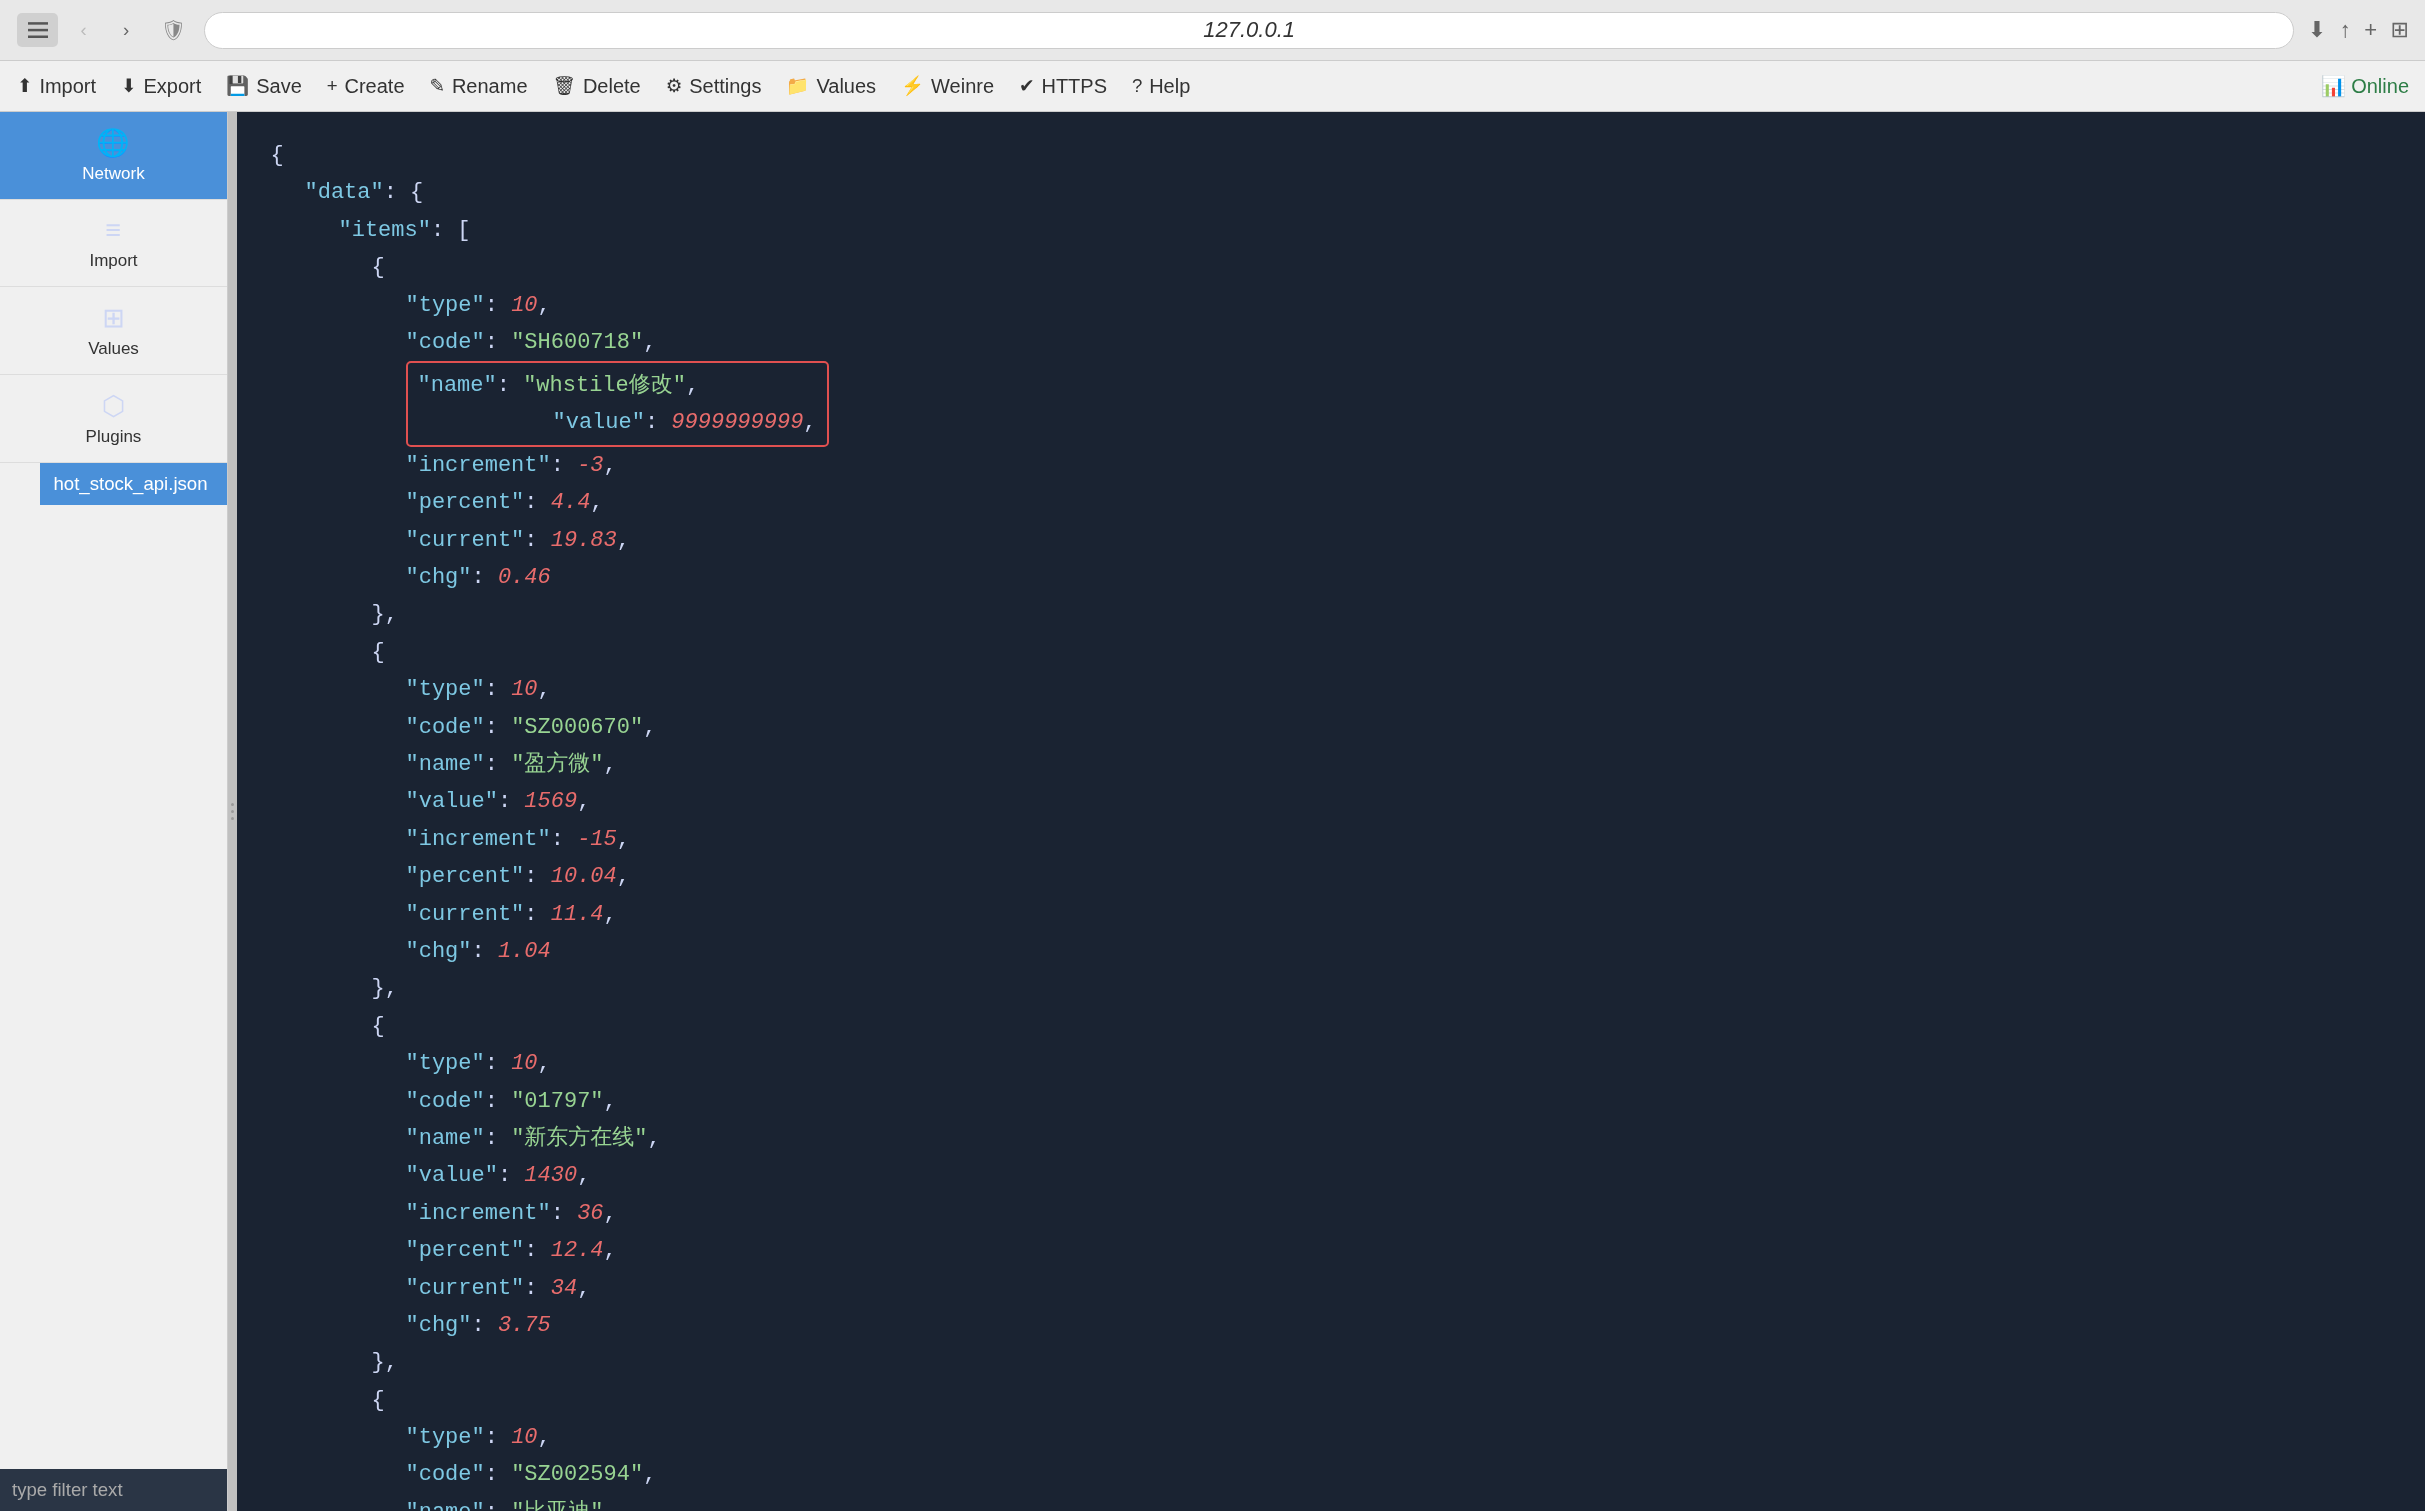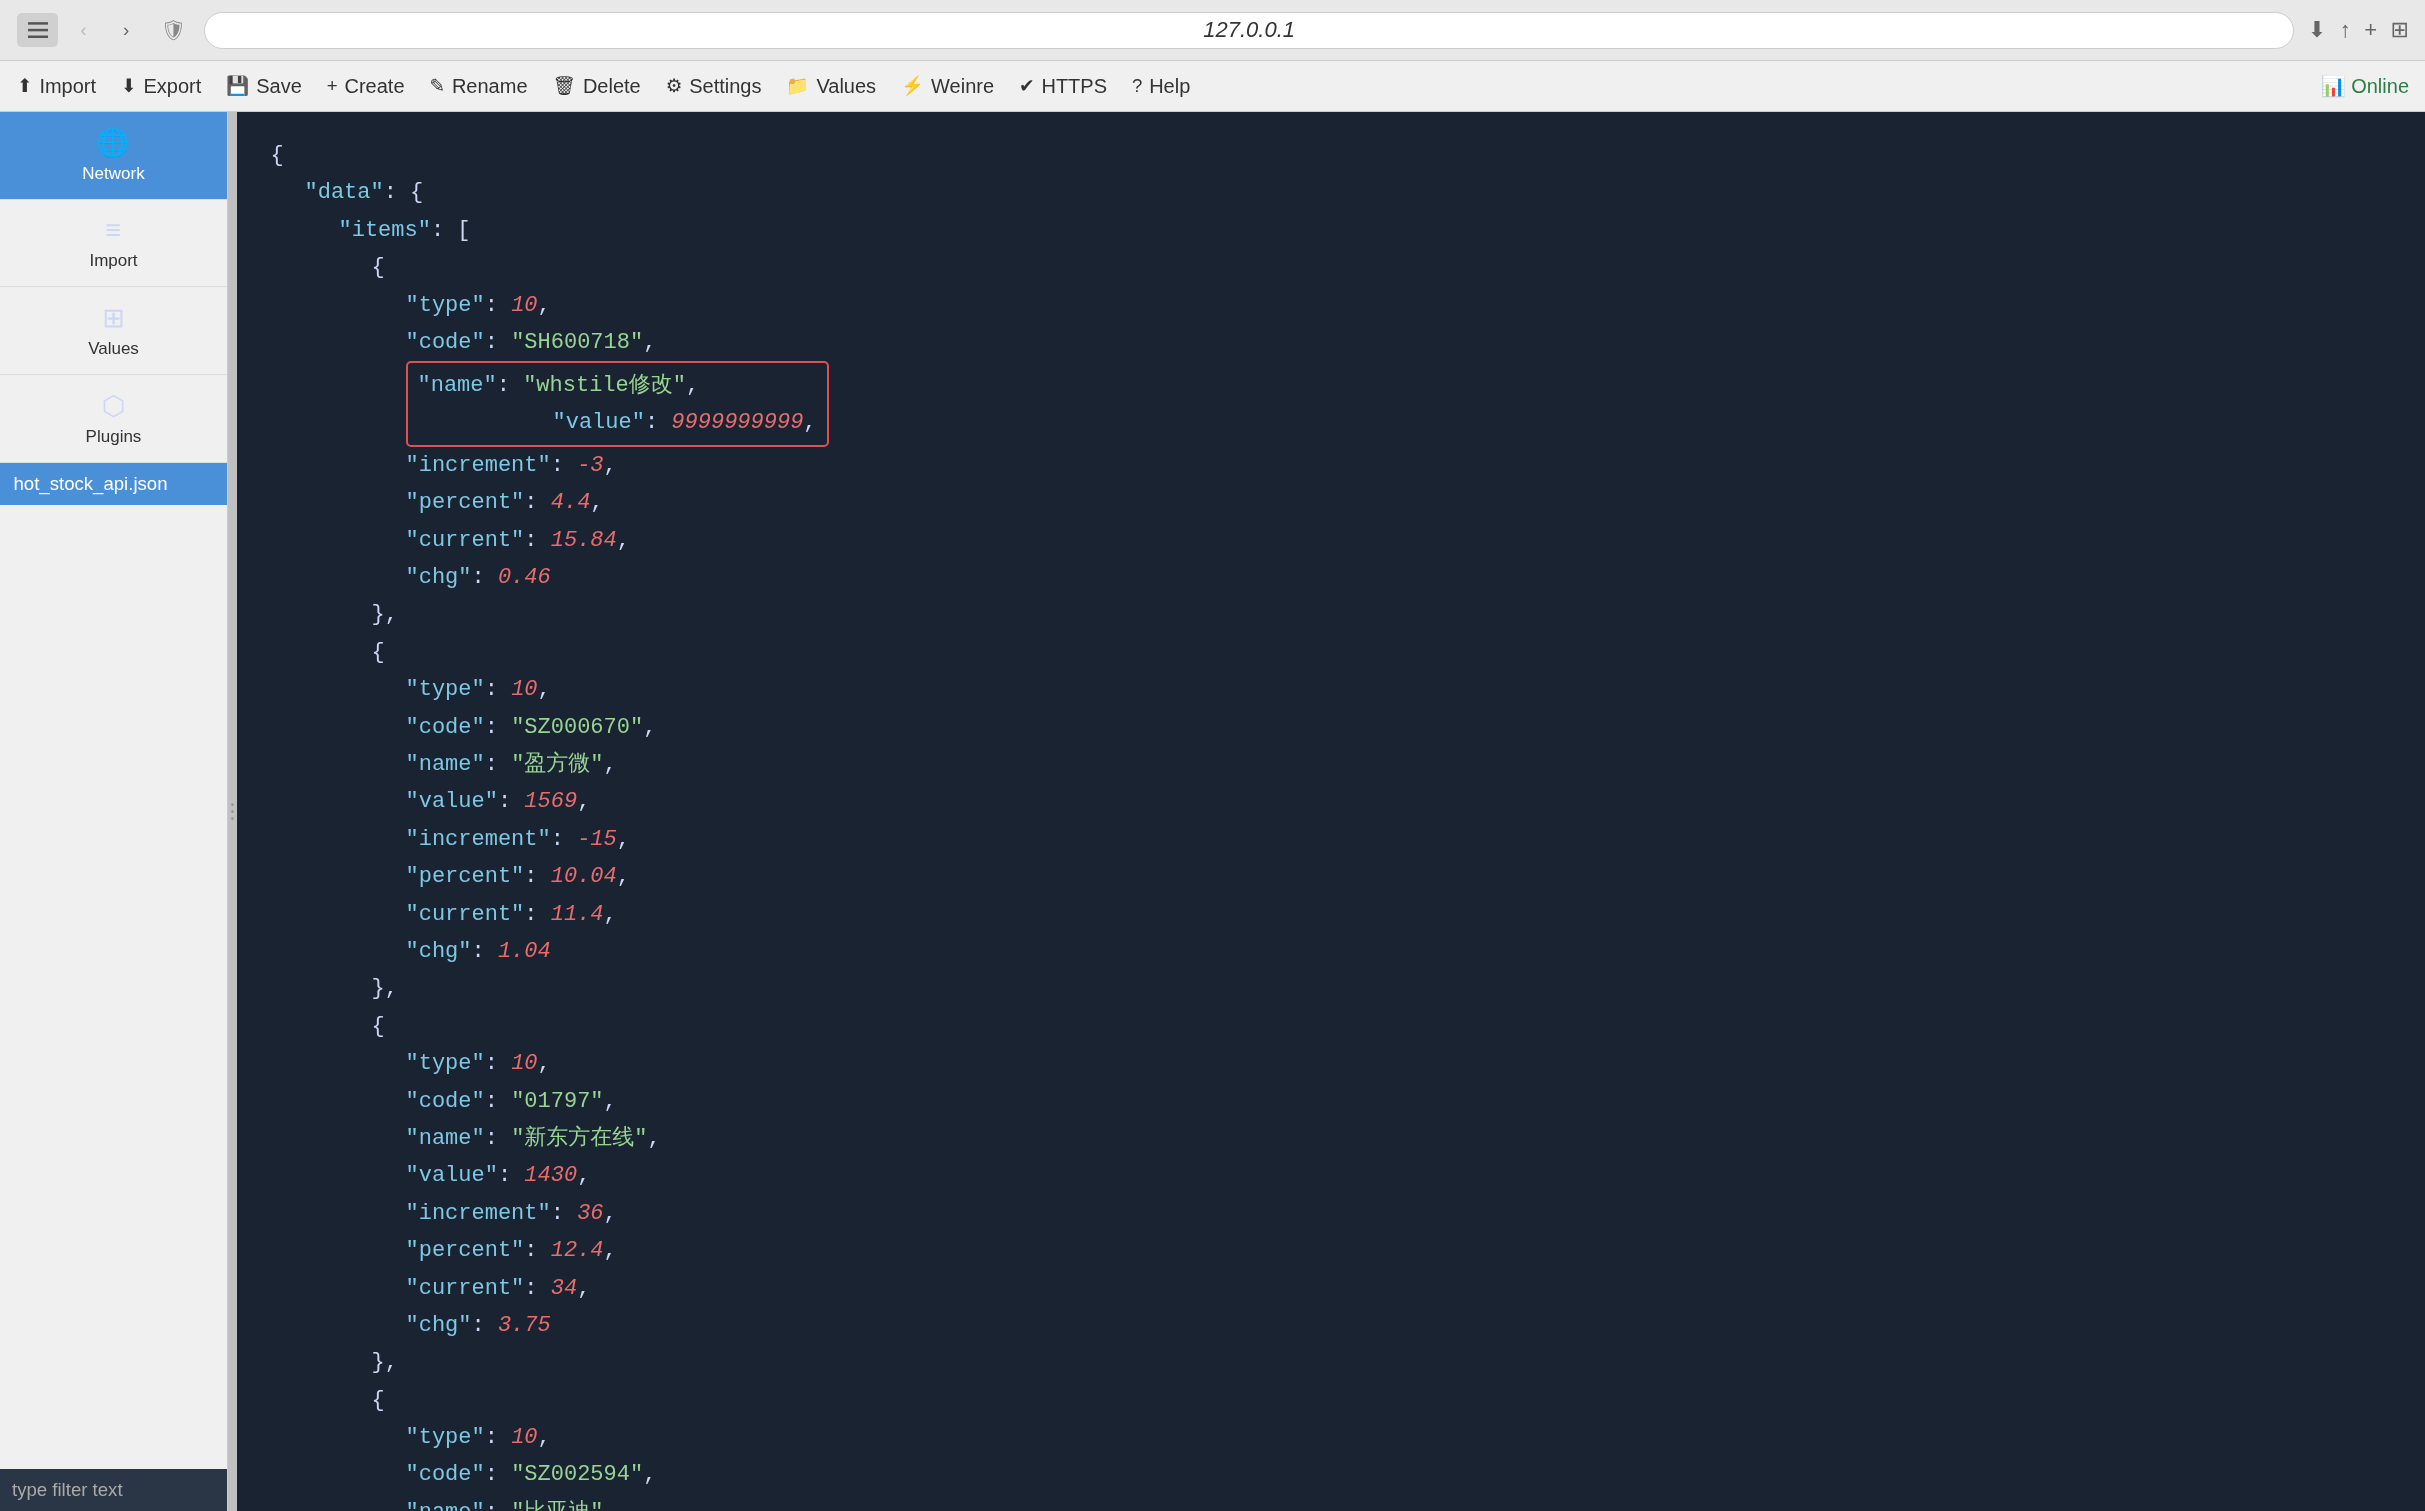--- a/index.html
+++ b/index.html
@@ -148,20 +148,21 @@
       color: #333;
     }
     .sidebar-item.active .item-label {
       color: white;
     }
 
     
     .file-list {
       flex: 1;
       overflow-y: auto;
+      margin-left: 40px;
     }
     .file-item {
       padding: 10px 13.5px;
       font-size: 18.6px;
       cursor: pointer;
       color: #333;
     }
     .file-item.selected {
       background: #4a90d9;
       color: white;
@@ -347,21 +348,21 @@
     <span style="margin-left:135px"></span><span class="json-key">"code"</span><span class="json-punct">: </span><span class="json-string">"SH600718"</span><span class="json-punct">,</span><br>
 
     
     <span style="margin-left:135px"></span><span style="border: 2.5px solid #e05050; border-radius: 5px; padding: 3.4px 10px; display: inline-block;">
       <span class="json-key">"name"</span><span class="json-punct">: </span><span class="json-string">"whstile修改"</span><span class="json-punct">,</span><br>
       <span style="margin-left:135px"></span><span class="json-key">"value"</span><span class="json-punct">: </span><span class="json-number">9999999999</span><span class="json-punct">,</span>
     </span><br>
 
     <span style="margin-left:135px"></span><span class="json-key">"increment"</span><span class="json-punct">: </span><span class="json-number">-3</span><span class="json-punct">,</span><br>
     <span style="margin-left:135px"></span><span class="json-key">"percent"</span><span class="json-punct">: </span><span class="json-number">4.4</span><span class="json-punct">,</span><br>
-    <span style="margin-left:135px"></span><span class="json-key">"current"</span><span class="json-punct">: </span><span class="json-number">15.84</span><span class="json-punct">,</span><br>
+    <span style="margin-left:135px"></span><span class="json-key">"current"</span><span class="json-punct">: </span><span class="json-number">19.83</span><span class="json-punct">,</span><br>
     <span style="margin-left:135px"></span><span class="json-key">"chg"</span><span class="json-punct">: </span><span class="json-number">0.46</span><br>
     <span style="margin-left:101px"></span><span class="json-punct">},</span><br>
 
     
     <span style="margin-left:101px"></span><span class="json-punct">{</span><br>
     <span style="margin-left:135px"></span><span class="json-key">"type"</span><span class="json-punct">: </span><span class="json-number">10</span><span class="json-punct">,</span><br>
     <span style="margin-left:135px"></span><span class="json-key">"code"</span><span class="json-punct">: </span><span class="json-string">"SZ000670"</span><span class="json-punct">,</span><br>
     <span style="margin-left:135px"></span><span class="json-key">"name"</span><span class="json-punct">: </span><span class="json-string">"盈方微"</span><span class="json-punct">,</span><br>
     <span style="margin-left:135px"></span><span class="json-key">"value"</span><span class="json-punct">: </span><span class="json-number">1569</span><span class="json-punct">,</span><br>
     <span style="margin-left:135px"></span><span class="json-key">"increment"</span><span class="json-punct">: </span><span class="json-number">-15</span><span class="json-punct">,</span><br>

